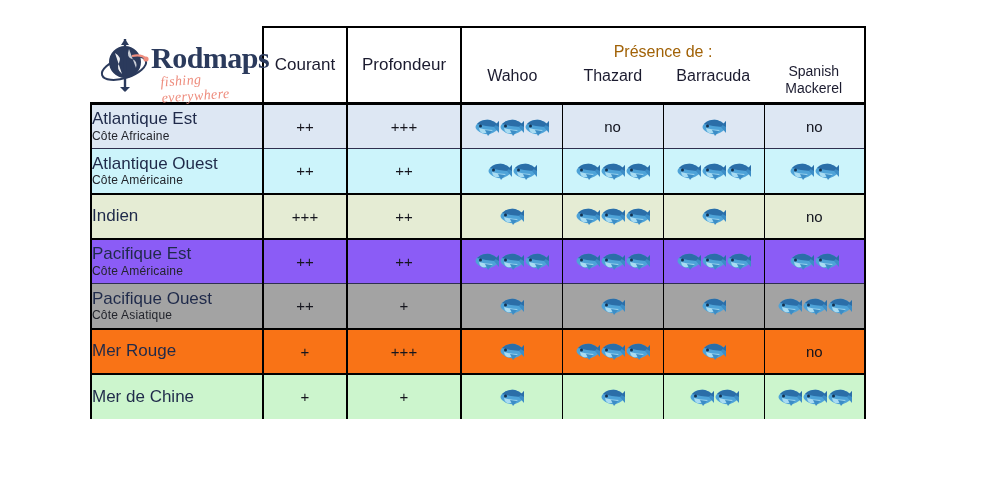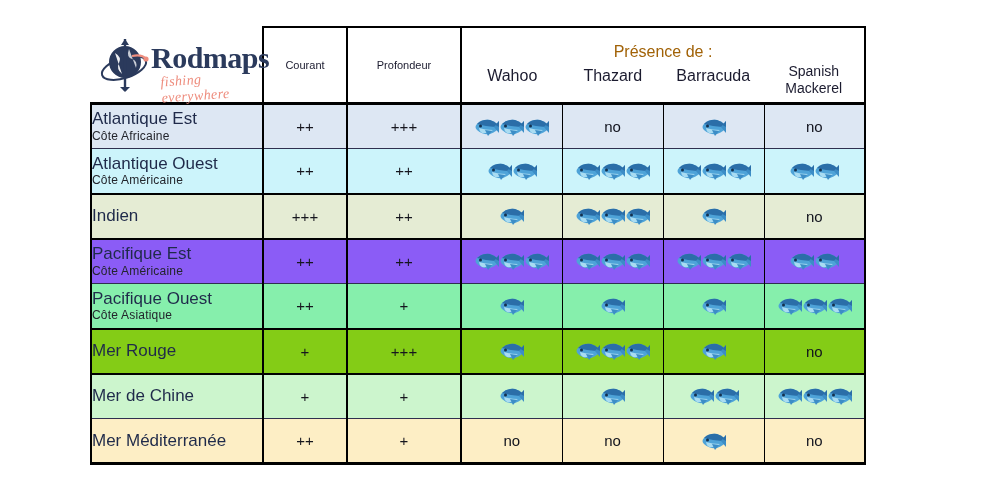--- a/index.html
+++ b/index.html
@@ -42,21 +42,21 @@
     height: 74px;
     border: none;
     background: #ffffff;
     position: relative;
   }
   .hdr {
     border: 2px solid #000000;
     background: #ffffff;
     text-align: center;
     color: #1b1b2f;
-    font-size: 11px;
+    font-size: 17px;
   }
   .hdr-courant { width: 84px; }
   .hdr-prof    { width: 114px; }
 
   .presence-group {
     border: 2px solid #000000;
     background: #ffffff;
     padding: 0;
     position: relative;
     height: 74px;
@@ -510,21 +510,21 @@
             </svg><svg class="fish" viewBox="0 0 27 20">
               <path d="M17 3 Q25 6 26 10 Q25 14 17 17 Q9 18 4 13 Q1 10 4 7 Q9 2 17 3 Z" fill="#4ea3d8"></path>
               <path d="M17 3 Q25 6 26 10 Q20 10 13 9 Q8 8 4 7 Q9 2 17 3 Z" fill="#2b6ea8"></path>
               <path d="M6 11 Q12 13 20 13 Q15 17 9 16 Q6 14 6 11 Z" fill="#a9dcf2"></path>
               <circle cx="7.5" cy="9" r="1.5" fill="#14304d"></circle>
               <path d="M26 10 L26 4 L21 10 L26 16 Z" fill="#3c8dc6"></path>
               <path d="M26 10 L26 4 L22.5 8 Z" fill="#2b6ea8"></path>
               <path d="M12 13 L15 19 L19 14 Z" fill="#3c8dc6"></path>
             </svg></td>
         </tr>
-        <tr class="body-row sep-thin " style="background: #86efac;">
+        <tr class="body-row sep-thin " style="background: #a3a3a3;">
           <td class="region">
             <span class="region-main">Pacifique Ouest</span>
             <span class="region-sub">Côte Asiatique</span>
           </td>
           <td class="sign first-sign">++</td>
           <td class="sign">+</td>
           <td class="presence col-first"><svg class="fish" viewBox="0 0 27 20">
               <path d="M17 3 Q25 6 26 10 Q25 14 17 17 Q9 18 4 13 Q1 10 4 7 Q9 2 17 3 Z" fill="#4ea3d8"></path>
               <path d="M17 3 Q25 6 26 10 Q20 10 13 9 Q8 8 4 7 Q9 2 17 3 Z" fill="#2b6ea8"></path>
               <path d="M6 11 Q12 13 20 13 Q15 17 9 16 Q6 14 6 11 Z" fill="#a9dcf2"></path>
@@ -570,21 +570,21 @@
             </svg><svg class="fish" viewBox="0 0 27 20">
               <path d="M17 3 Q25 6 26 10 Q25 14 17 17 Q9 18 4 13 Q1 10 4 7 Q9 2 17 3 Z" fill="#4ea3d8"></path>
               <path d="M17 3 Q25 6 26 10 Q20 10 13 9 Q8 8 4 7 Q9 2 17 3 Z" fill="#2b6ea8"></path>
               <path d="M6 11 Q12 13 20 13 Q15 17 9 16 Q6 14 6 11 Z" fill="#a9dcf2"></path>
               <circle cx="7.5" cy="9" r="1.5" fill="#14304d"></circle>
               <path d="M26 10 L26 4 L21 10 L26 16 Z" fill="#3c8dc6"></path>
               <path d="M26 10 L26 4 L22.5 8 Z" fill="#2b6ea8"></path>
               <path d="M12 13 L15 19 L19 14 Z" fill="#3c8dc6"></path>
             </svg></td>
         </tr>
-        <tr class="body-row sep-thick " style="background: #84cc16;">
+        <tr class="body-row sep-thick " style="background: #f97316;">
           <td class="region">
             <span class="region-main">Mer Rouge</span>
           </td>
           <td class="sign first-sign">+</td>
           <td class="sign">+++</td>
           <td class="presence col-first"><svg class="fish" viewBox="0 0 27 20">
               <path d="M17 3 Q25 6 26 10 Q25 14 17 17 Q9 18 4 13 Q1 10 4 7 Q9 2 17 3 Z" fill="#4ea3d8"></path>
               <path d="M17 3 Q25 6 26 10 Q20 10 13 9 Q8 8 4 7 Q9 2 17 3 Z" fill="#2b6ea8"></path>
               <path d="M6 11 Q12 13 20 13 Q15 17 9 16 Q6 14 6 11 Z" fill="#a9dcf2"></path>
               <circle cx="7.5" cy="9" r="1.5" fill="#14304d"></circle>
@@ -688,34 +688,15 @@
             </svg><svg class="fish" viewBox="0 0 27 20">
               <path d="M17 3 Q25 6 26 10 Q25 14 17 17 Q9 18 4 13 Q1 10 4 7 Q9 2 17 3 Z" fill="#4ea3d8"></path>
               <path d="M17 3 Q25 6 26 10 Q20 10 13 9 Q8 8 4 7 Q9 2 17 3 Z" fill="#2b6ea8"></path>
               <path d="M6 11 Q12 13 20 13 Q15 17 9 16 Q6 14 6 11 Z" fill="#a9dcf2"></path>
               <circle cx="7.5" cy="9" r="1.5" fill="#14304d"></circle>
               <path d="M26 10 L26 4 L21 10 L26 16 Z" fill="#3c8dc6"></path>
               <path d="M26 10 L26 4 L22.5 8 Z" fill="#2b6ea8"></path>
               <path d="M12 13 L15 19 L19 14 Z" fill="#3c8dc6"></path>
             </svg></td>
         </tr>
-        <tr class="body-row sep-thin last-row " style="background: rgb(253, 238, 197);">
-          <td class="region">
-            <span class="region-main">Mer Méditerranée</span>
-          </td>
-          <td class="sign first-sign">++</td>
-          <td class="sign">+</td>
-          <td class="presence col-first no-text">no</td>
-          <td class="presence no-text">no</td>
-          <td class="presence"><svg class="fish" viewBox="0 0 27 20">
-              <path d="M17 3 Q25 6 26 10 Q25 14 17 17 Q9 18 4 13 Q1 10 4 7 Q9 2 17 3 Z" fill="#4ea3d8"></path>
-              <path d="M17 3 Q25 6 26 10 Q20 10 13 9 Q8 8 4 7 Q9 2 17 3 Z" fill="#2b6ea8"></path>
-              <path d="M6 11 Q12 13 20 13 Q15 17 9 16 Q6 14 6 11 Z" fill="#a9dcf2"></path>
-              <circle cx="7.5" cy="9" r="1.5" fill="#14304d"></circle>
-              <path d="M26 10 L26 4 L21 10 L26 16 Z" fill="#3c8dc6"></path>
-              <path d="M26 10 L26 4 L22.5 8 Z" fill="#2b6ea8"></path>
-              <path d="M12 13 L15 19 L19 14 Z" fill="#3c8dc6"></path>
-            </svg></td>
-          <td class="presence col-last no-text">no</td>
-        </tr>
       </tbody>
   </table>
 </div>
 
 </body></html>

